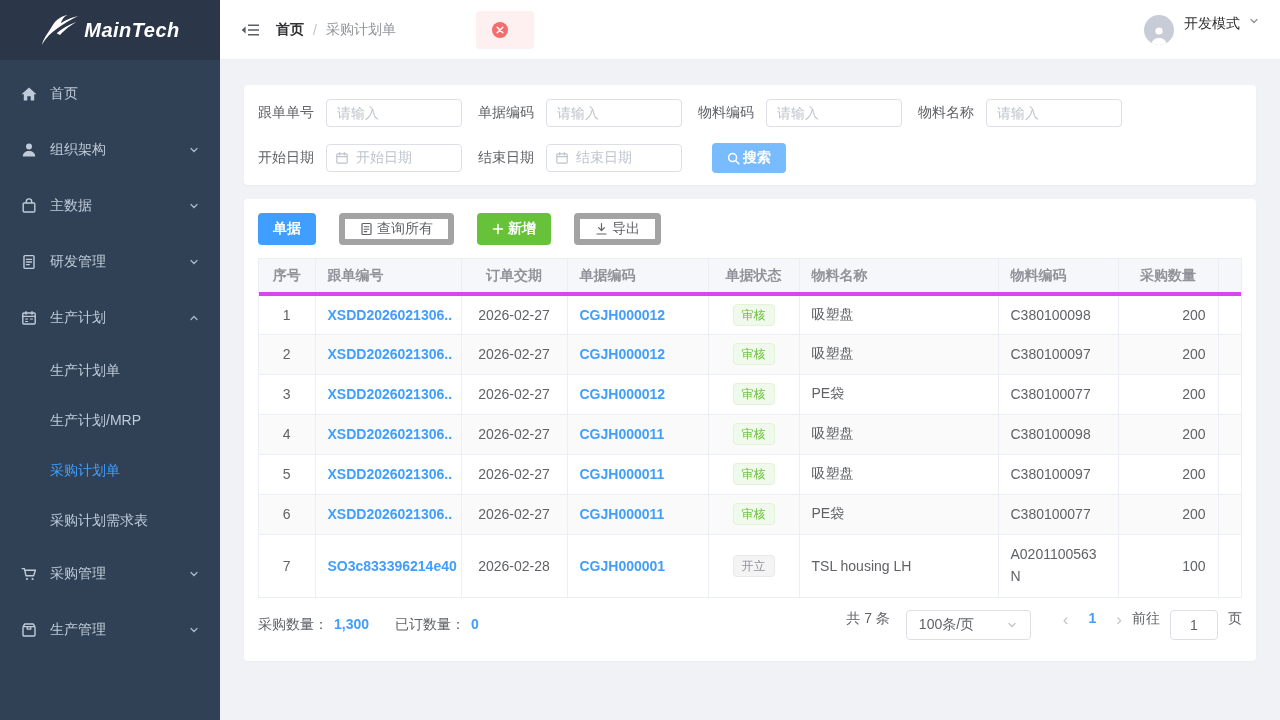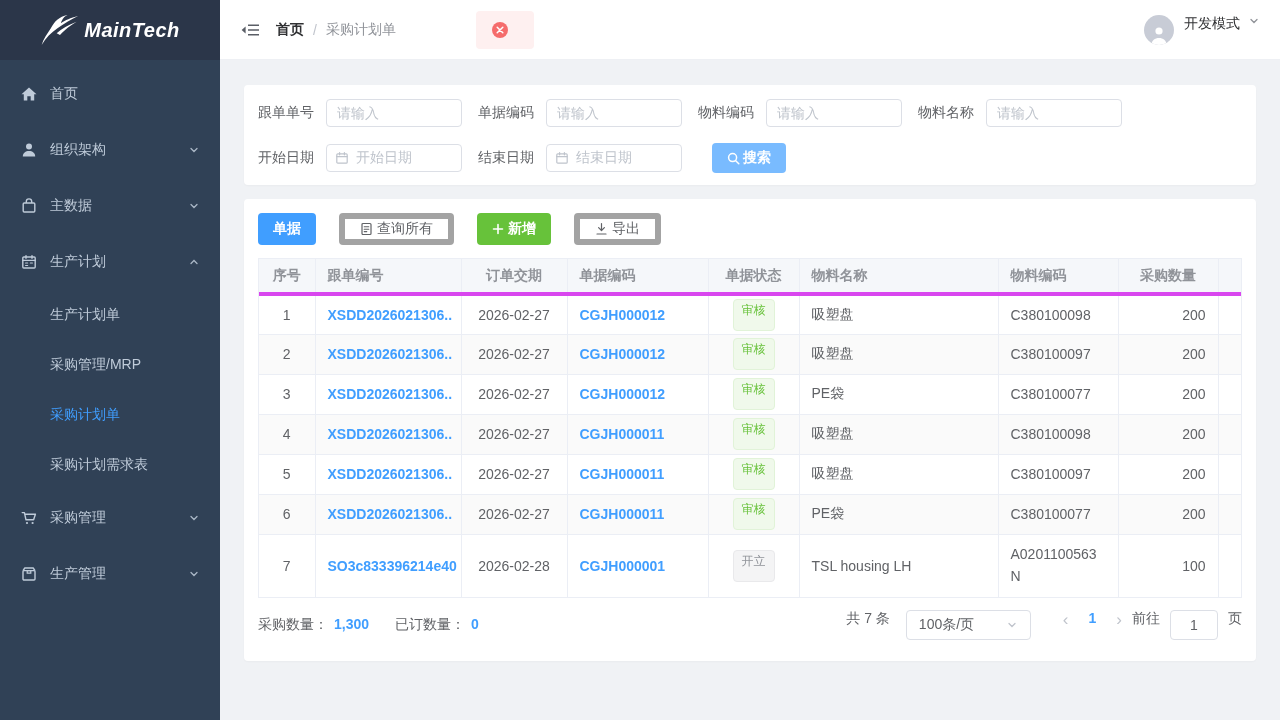--- a/index.html
+++ b/index.html
@@ -60,21 +60,21 @@
   
   .table-wrap { width:984px; overflow:hidden; border:1px solid #ebeef5; border-bottom:none; }
   table { border-collapse:collapse; width:1040px; table-layout:fixed; }
   th { background:#f5f7fa; color:#909399; font-weight:bold; height:35px; padding:0 12px; border-right:1px solid #ebeef5; border-bottom:4px solid #d946ef; text-align:left; white-space:nowrap; overflow:hidden; }
   td { height:40px; padding:0 12px; border-right:1px solid #ebeef5; border-bottom:1px solid #ebeef5; color:#606266; white-space:nowrap; overflow:hidden; background:#fff; }
   tr.stripe td { background:#fafafa; }
   .al-c { text-align:center; }
   .al-r { text-align:right; }
   .cell-link { color:#409eff; font-weight:600; cursor:pointer; }
   td.tight { padding-right:2px; }
-  .tag { display:inline-block; height:32px; line-height:20px; padding:0 8px; border-radius:4px; font-size:12px; }
+  .tag { display:inline-block; height:22px; line-height:20px; padding:0 8px; border-radius:4px; font-size:12px; }
   .tag-success { background:#f0f9eb; color:#67c23a; border:1px solid #e1f3d8; }
   .tag-info { background:#f4f4f5; color:#909399; border:1px solid #e9e9eb; }
   tr.tall td { height:63px; }
   td.wrapcell { white-space:normal; word-break:break-all; line-height:1.55; padding-top:6px; padding-bottom:6px; }
 
   
   .table-footer { display:flex; align-items:center; margin-top:12px; color:#606266; }
   .stat-val { color:#409eff; font-weight:bold; margin-left:6px; }
   .stat + .stat { margin-left:26px; }
   .pager { margin-left:auto; display:flex; align-items:flex-start; }
@@ -136,20 +136,34 @@
             </svg>
         </span>
         <span class="mi-label">主数据</span>
         <span class="chev">
           <svg width="12" height="12" viewBox="0 0 12 12">
               <path d="M3 4.5 L6 7.5 L9 4.5" stroke="#bfcbd9" stroke-width="1.3" fill="none" stroke-linecap="round"></path>
             </svg>
         </span>
       </div>
 
+      <div class="menu-item">
+        <span class="mi-icon">
+          <svg width="18" height="18" viewBox="0 0 18 18">
+              <rect x="4" y="2.6" width="10" height="12.8" rx="1" stroke="#bfcbd9" stroke-width="1.4" fill="none"></rect>
+              <path d="M6.4 6.4 h5.2 M6.4 9 h5.2 M6.4 11.6 h3" stroke="#bfcbd9" stroke-width="1.3" fill="none" stroke-linecap="round"></path>
+            </svg>
+        </span>
+        <span class="mi-label">研发管理</span>
+        <span class="chev">
+          <svg width="12" height="12" viewBox="0 0 12 12">
+              <path d="M3 4.5 L6 7.5 L9 4.5" stroke="#bfcbd9" stroke-width="1.3" fill="none" stroke-linecap="round"></path>
+            </svg>
+        </span>
+      </div>
 
 
       <div class="menu-item">
         <span class="mi-icon">
           <svg width="18" height="18" viewBox="0 0 18 18">
               <rect x="2.8" y="4" width="12.4" height="11" rx="1" stroke="#bfcbd9" stroke-width="1.4" fill="none"></rect>
               <path d="M2.8 7.4 H15.2 M6 2.6 V5.2 M12 2.6 V5.2" stroke="#bfcbd9" stroke-width="1.4" fill="none" stroke-linecap="round"></path>
               <path d="M5.6 10 h2 M10.4 10 h2 M5.6 12.5 h2" stroke="#bfcbd9" stroke-width="1.2" stroke-linecap="round"></path>
             </svg>
         </span>
@@ -158,21 +172,21 @@
           <svg width="12" height="12" viewBox="0 0 12 12">
               <path d="M3 7.5 L6 4.5 L9 7.5" stroke="#bfcbd9" stroke-width="1.3" fill="none" stroke-linecap="round"></path>
             </svg>
         </span>
       </div>
 
       <div class="sub-item">
         <span>生产计划单</span>
       </div>
       <div class="sub-item">
-        <span>采购管理/MRP</span>
+        <span>生产计划/MRP</span>
       </div>
       <div class="sub-item active">
         <span>采购计划单</span>
       </div>
       <div class="sub-item">
         <span>采购计划需求表</span>
       </div>
 
       <div class="menu-item">
         <span class="mi-icon">

